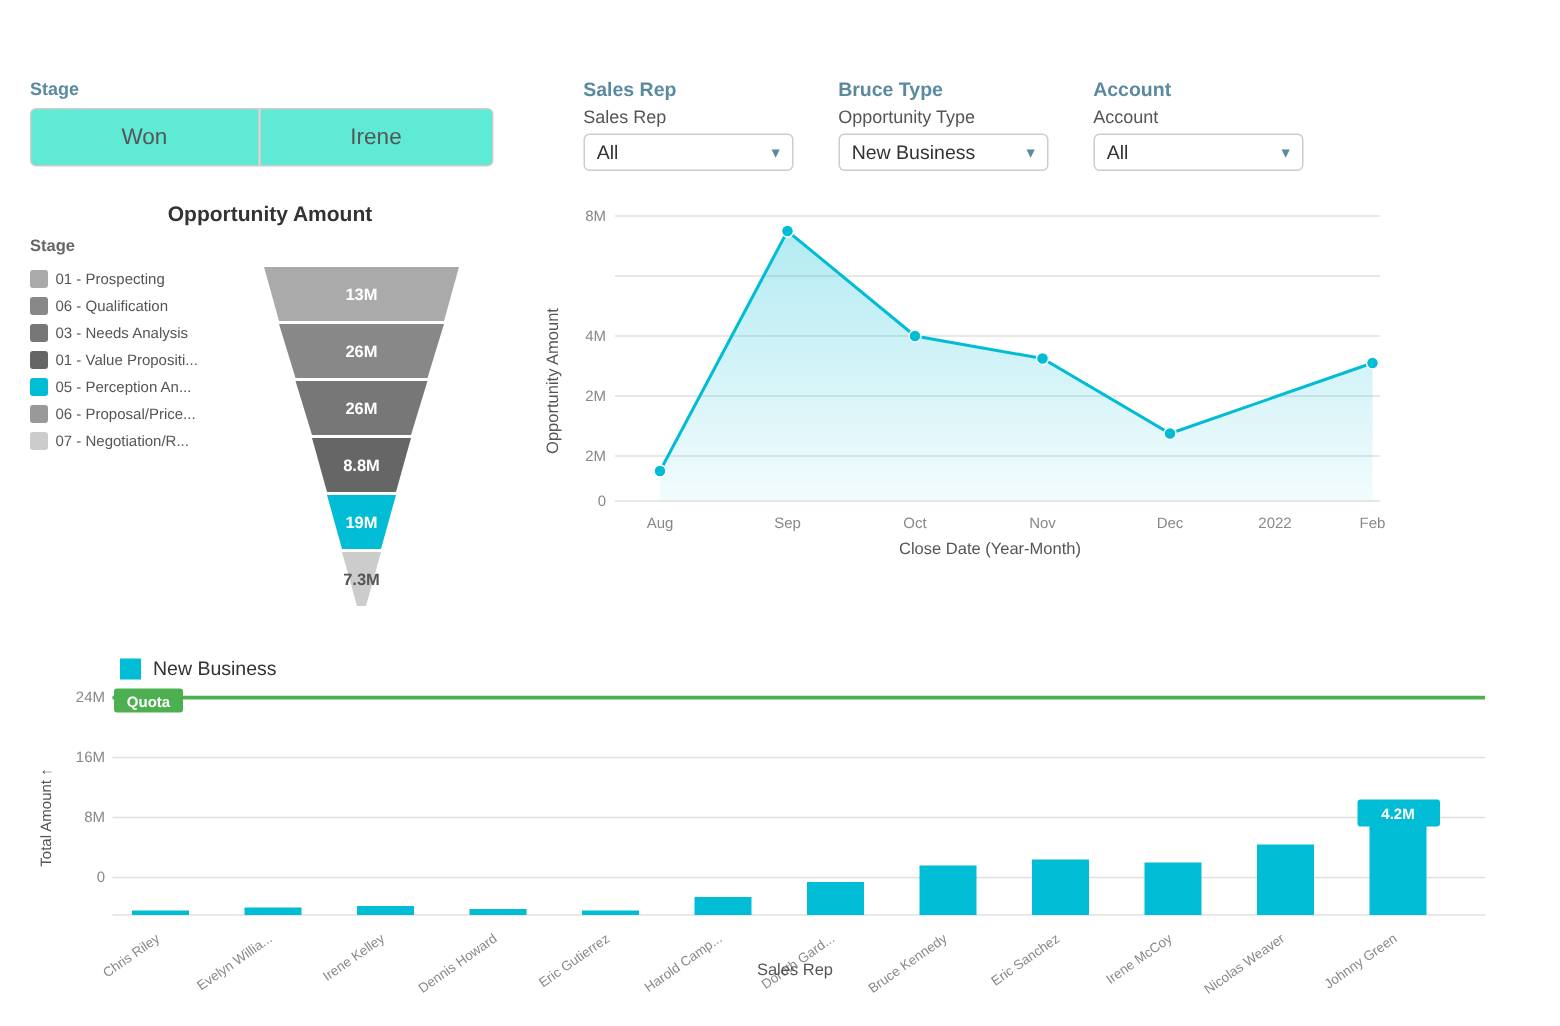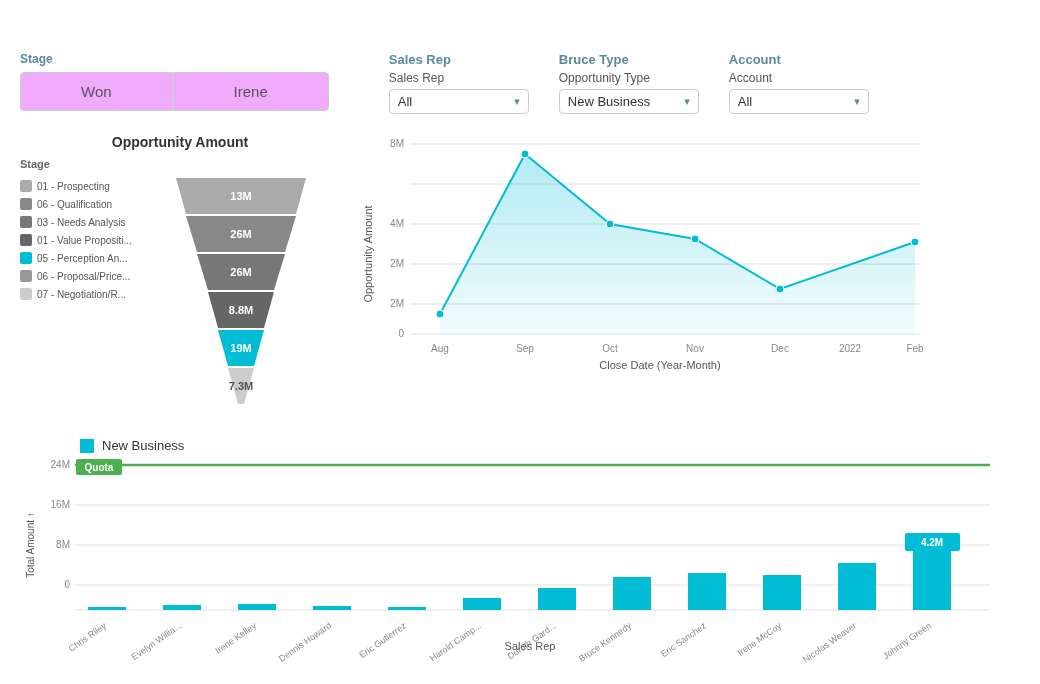--- a/index.html
+++ b/index.html
@@ -4,21 +4,21 @@
   <style>
     * { box-sizing: border-box; margin: 0; padding: 0; }
     body { font-family: 'Segoe UI', Arial, sans-serif; background: #fff; color: #333; font-size: 13px; width: 1040px; height: 684px; overflow: hidden; }
 
     .dashboard { padding: 16px 20px; margin-top: 36px; }
 
     
     .stage-section { margin-bottom: 16px; }
     .section-label { font-size: 12px; color: #5a8a9f; font-weight: 600; margin-bottom: 6px; }
     .stage-tabs { display: flex; gap: 0; }
-    .stage-tab { padding: 10px 60px; border: 1px solid #ccc; cursor: pointer; font-size: 15px; font-weight: 500; color: #555; background: #f0abfc; }
+    .stage-tab { padding: 10px 60px; border: 1px solid #ccc; cursor: pointer; font-size: 15px; font-weight: 500; color: #555; background: #5eead4; }
     .stage-tab.active { background: #4a6fa5; color: #fff; border-color: #4a6fa5; }
     .stage-tab:first-child { border-radius: 4px 0 0 4px; }
     .stage-tab:last-child { border-radius: 0 4px 4px 0; }
 
     
     .filters { display: flex; gap: 30px; margin-bottom: 20px; }
     .filter-group { display: flex; flex-direction: column; gap: 4px; }
     .filter-label-top { font-size: 13px; color: #5a8a9f; font-weight: 600; }
     .filter-label-sub { font-size: 12px; color: #555; }
     .filter-select { display: flex; align-items: center; border: 1px solid #ccc; border-radius: 4px; padding: 4px 8px; min-width: 140px; cursor: pointer; background: #fff; justify-content: space-between; font-size: 13px; }

